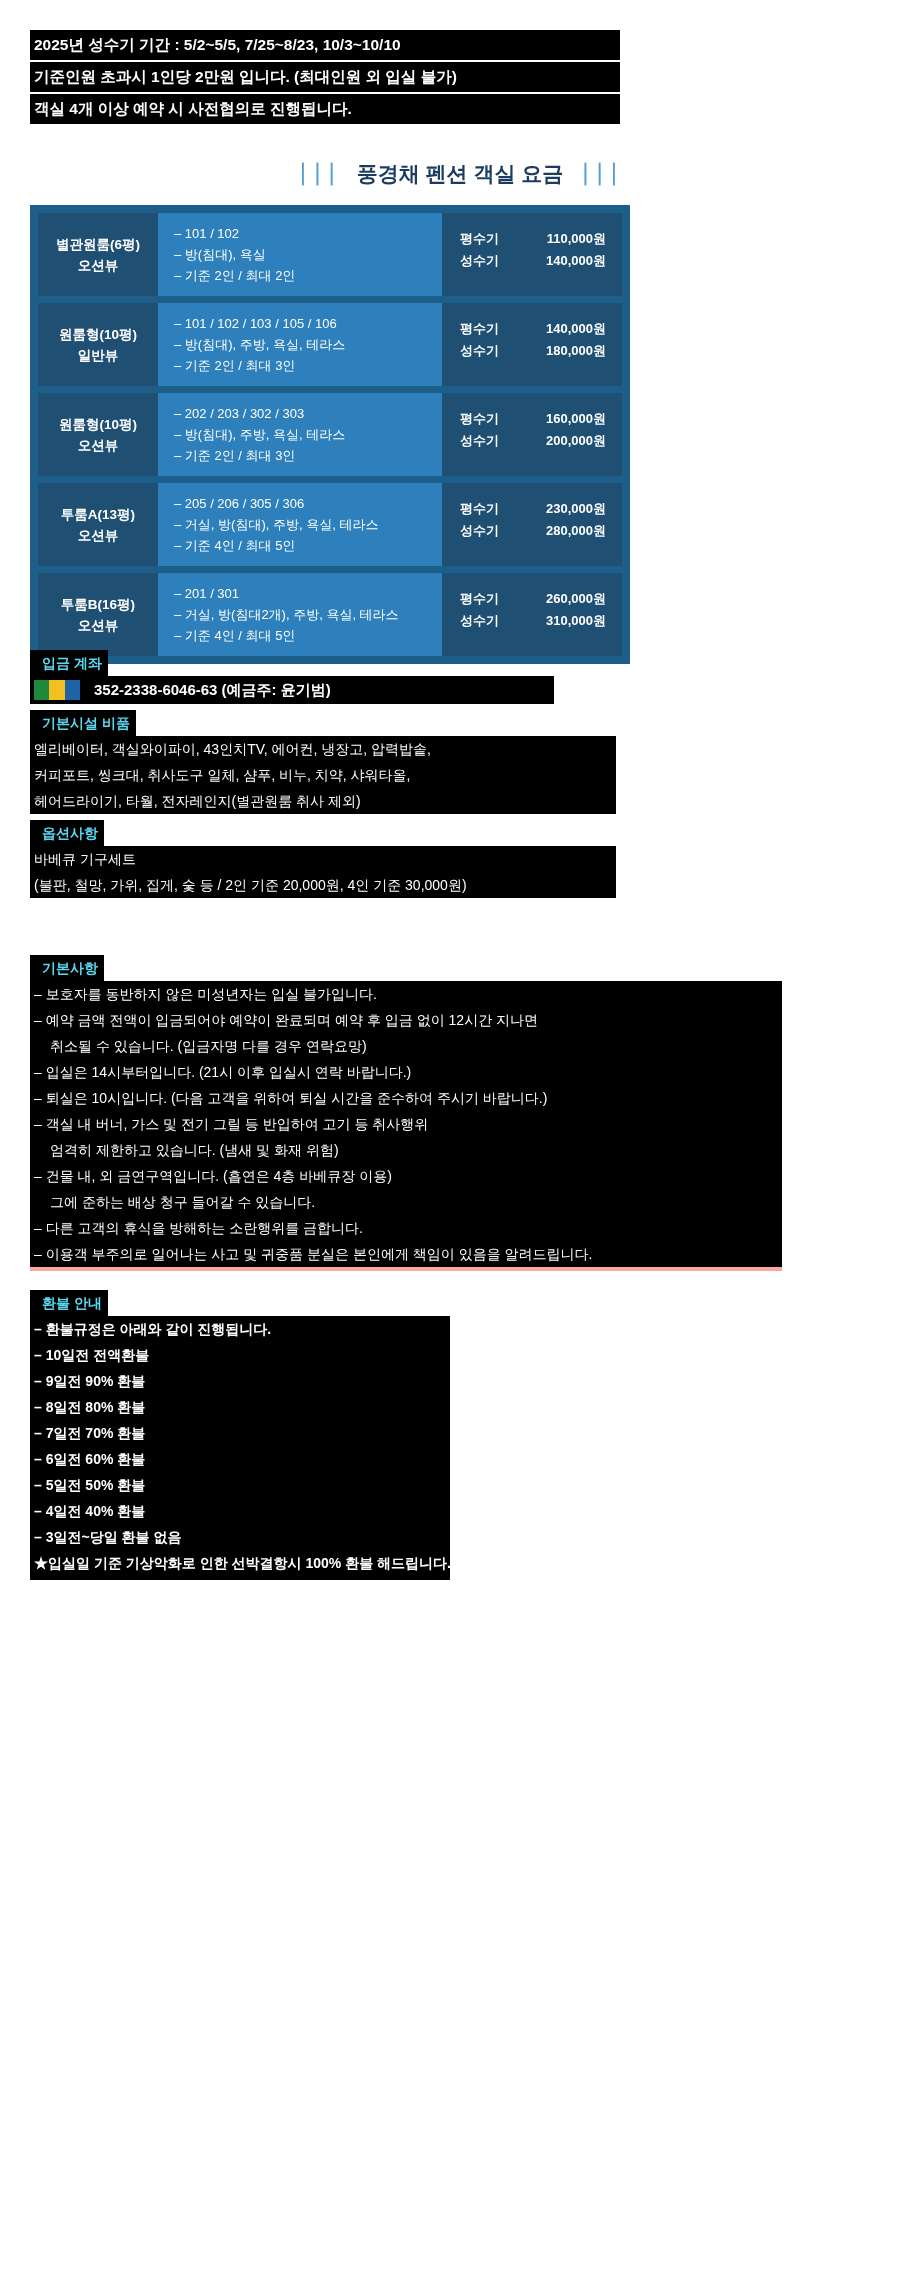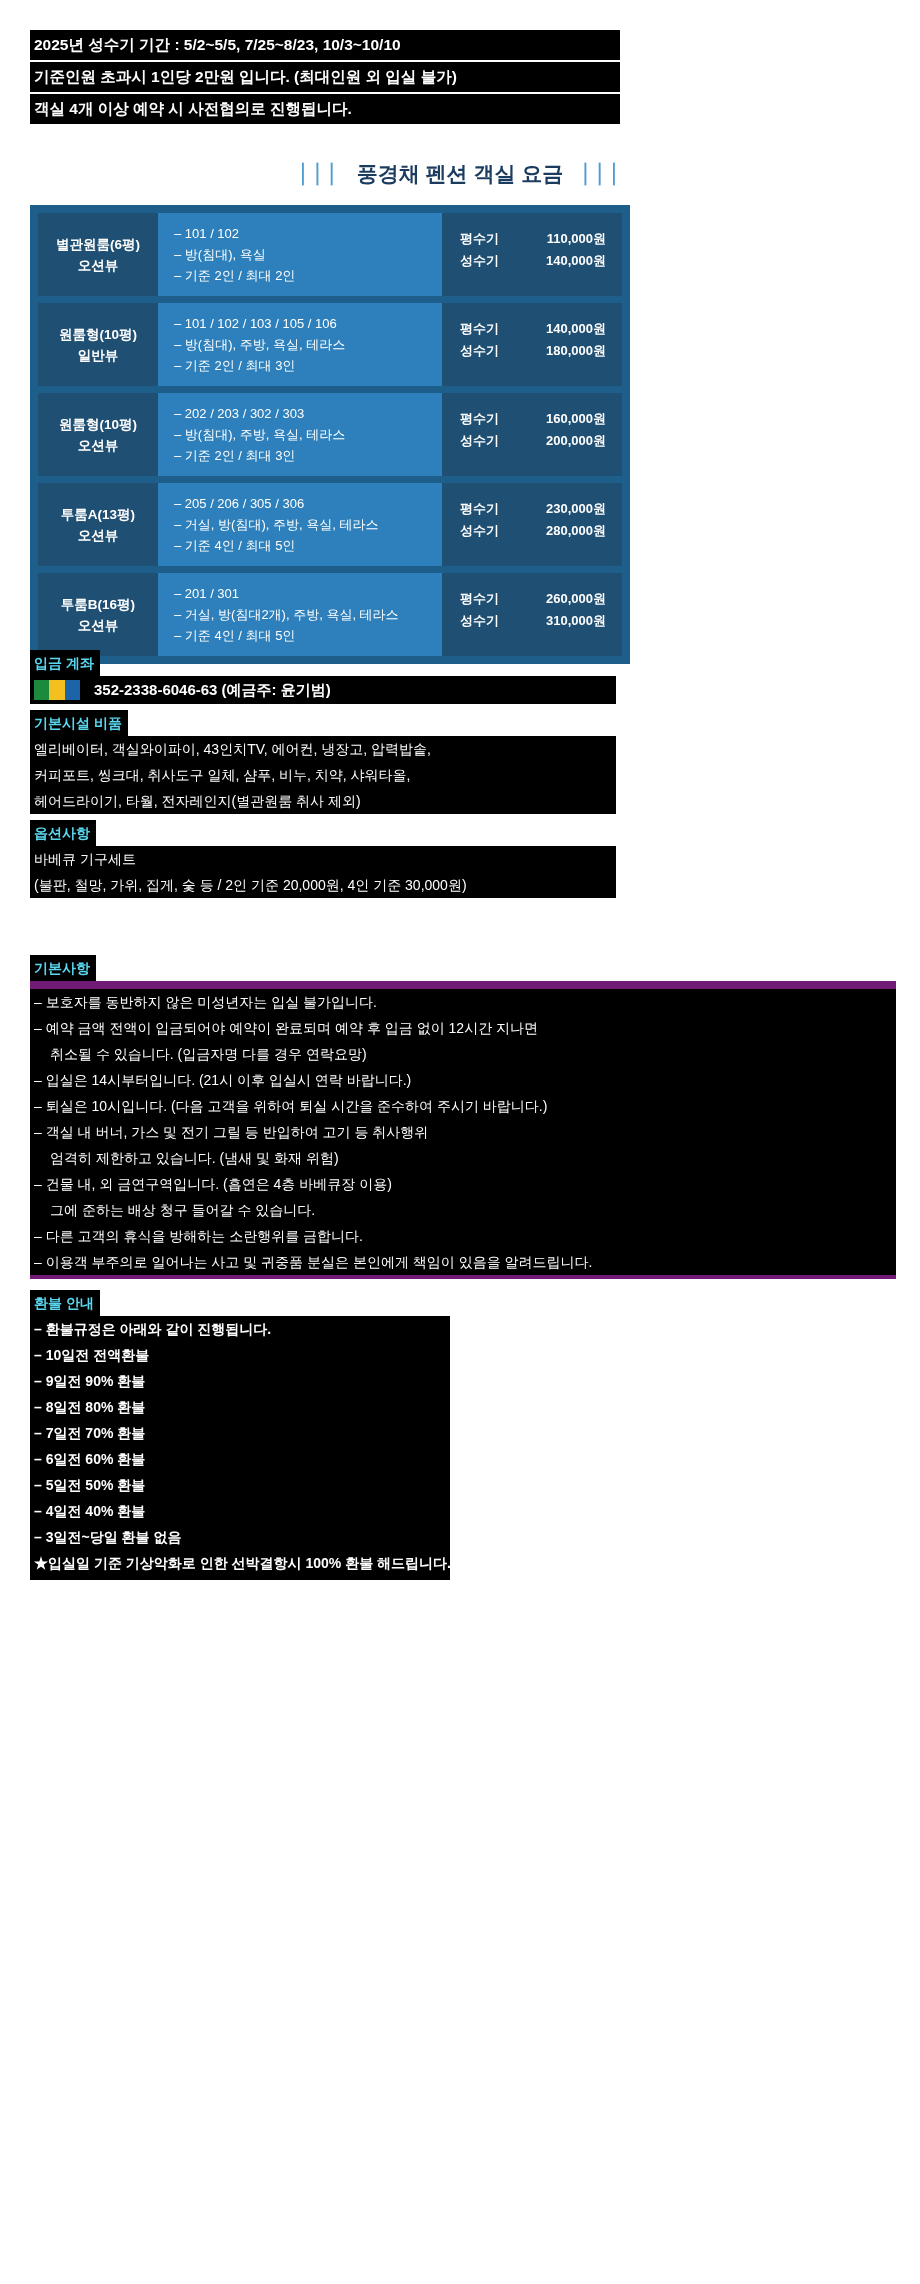--- a/index.html
+++ b/index.html
@@ -127,21 +127,21 @@
   .price-line .lbl { width: 56px; }
   .price-line .val { width: 90px; text-align: right; }
 
   
   .blk-head {
     display: inline-block;
     background: #000;
     color: #5ad7ef;
     font-size: 14px;
     font-weight: bold;
-    padding: 3px 6px 3px 4px;
+    padding: 3px 6px 3px 12px;
     line-height: 20px;
   }
   .blk-line {
     display: block;
     background: #000;
     color: #fff;
     font-size: 14px;
     line-height: 24px;
     padding: 1px 6px 1px 4px;
     white-space: nowrap;
@@ -152,21 +152,21 @@
     position: absolute;
     left: 30px;
     top: 650px;
     width: 620px;
   }
   .account .row-acct {
     display: flex;
     align-items: center;
     background: #000;
     padding: 2px 6px 2px 4px;
-    width: 586px;
+    width: 524px;
     box-sizing: border-box;
   }
   .bank-logo {
     width: 46px;
     height: 20px;
     display: inline-block;
     margin-right: 14px;
     position: relative;
     flex: 0 0 auto;
   }
@@ -200,24 +200,24 @@
   .option .body { width: 586px; }
 
   
   .rules {
     position: absolute;
     left: 30px;
     top: 955px;
     width: 880px;
   }
   .rules .body {
-    background: #701a75;
-    width: 866px;
-    box-sizing: border-box;
-    padding: 8px 0 4px 0;
+    background: #fca5a5;
+    width: 752px;
+    box-sizing: border-box;
+    padding: 0 0 4px 0;
   }
   .rules .blk-line { white-space: nowrap; }
   .rules .indent { padding-left: 20px; }
 
   
   .refund {
     position: absolute;
     left: 30px;
     top: 1290px;
     width: 620px;

